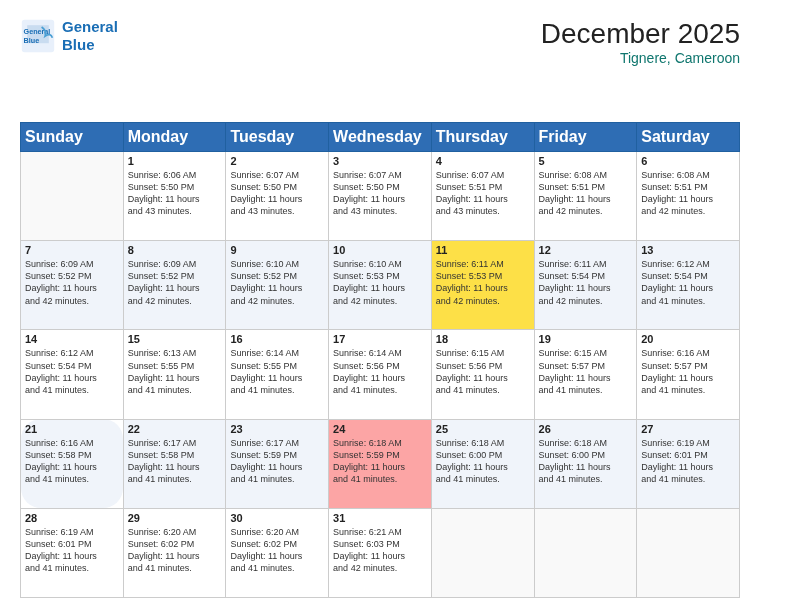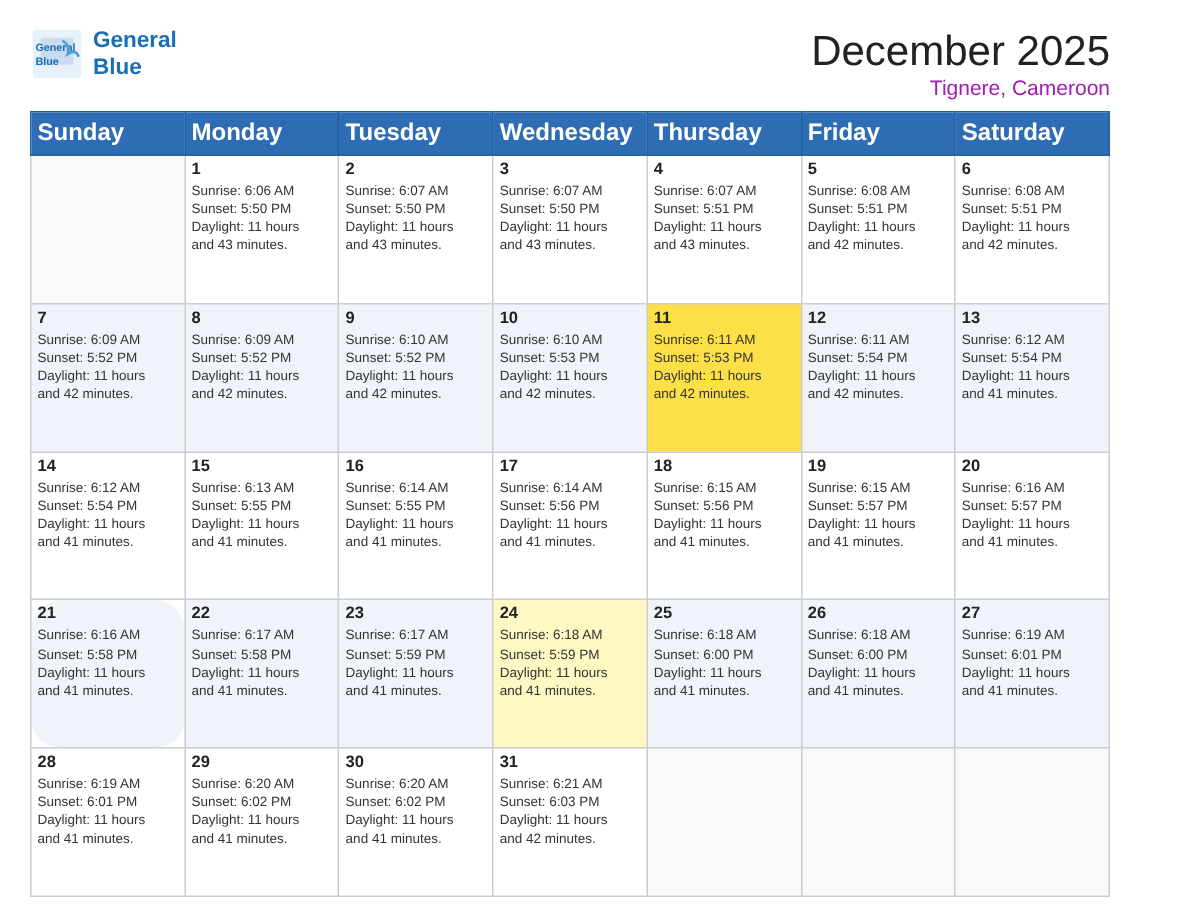--- a/index.html
+++ b/index.html
@@ -9,20 +9,21 @@
       width: 792px;
       height: 612px;
       overflow: hidden;
     }
     .page {
       width: 760px;
       height: 612px;
       padding: 18px 20px 14px 20px;
       display: flex;
       flex-direction: column;
+      gap: 48px;
     }
     .header {
       display: flex;
       align-items: flex-start;
       justify-content: space-between;
       margin-bottom: 8px;
     }
     .logo {
       display: flex;
       align-items: center;
@@ -45,21 +46,21 @@
       text-align: right;
     }
     .title-block h1 {
       font-size: 28px;
       font-weight: normal;
       color: #222;
     }
     .title-block h2 {
       font-size: 14px;
       font-weight: normal;
-      color: #a21caf;
+      color: #0f766e;
     }
     .calendar {
       flex: 1;
       border: 1px solid #ccc;
       border-collapse: collapse;
       width: 100%;
       table-layout: fixed;
     }
     .calendar thead tr th {
       background: #2e6db4;
@@ -231,21 +232,21 @@
             <div class="day-info">Sunrise: 6:16 AM<br>Sunset: 5:58 PM<br>Daylight: 11 hours<br>and 41 minutes.</div>
           </td>
           <td style="background: rgb(240, 244, 250);">
             <span class="day-num">22</span>
             <div class="day-info">Sunrise: 6:17 AM<br>Sunset: 5:58 PM<br>Daylight: 11 hours<br>and 41 minutes.</div>
           </td>
           <td style="background: rgb(240, 244, 250);">
             <span class="day-num">23</span>
             <div class="day-info">Sunrise: 6:17 AM<br>Sunset: 5:59 PM<br>Daylight: 11 hours<br>and 41 minutes.</div>
           </td>
-          <td style="background: #fef9c3;">
+          <td style="background: #fca5a5;">
             <span class="day-num">24</span>
             <div class="day-info">Sunrise: 6:18 AM<br>Sunset: 5:59 PM<br>Daylight: 11 hours<br>and 41 minutes.</div>
           </td>
           <td style="background: rgb(240, 244, 250);">
             <span class="day-num">25</span>
             <div class="day-info">Sunrise: 6:18 AM<br>Sunset: 6:00 PM<br>Daylight: 11 hours<br>and 41 minutes.</div>
           </td>
           <td style="background: rgb(240, 244, 250);">
             <span class="day-num">26</span>
             <div class="day-info">Sunrise: 6:18 AM<br>Sunset: 6:00 PM<br>Daylight: 11 hours<br>and 41 minutes.</div>

